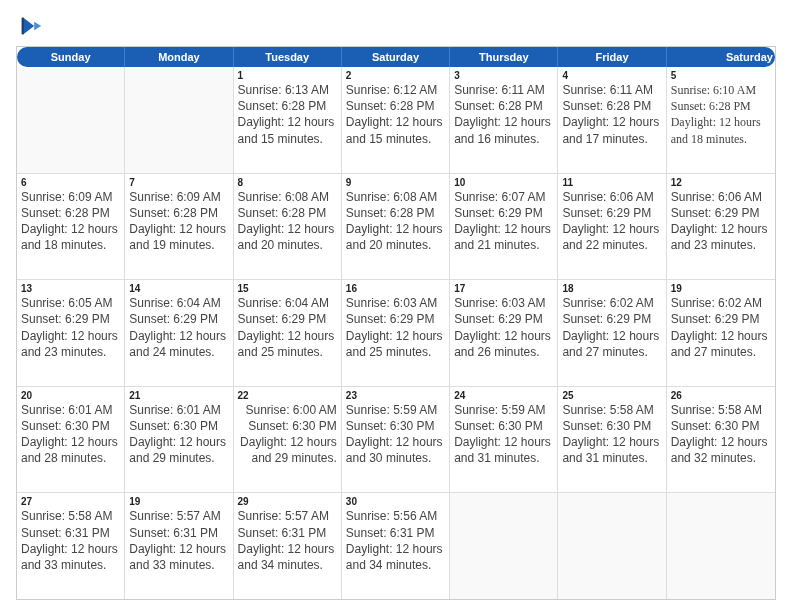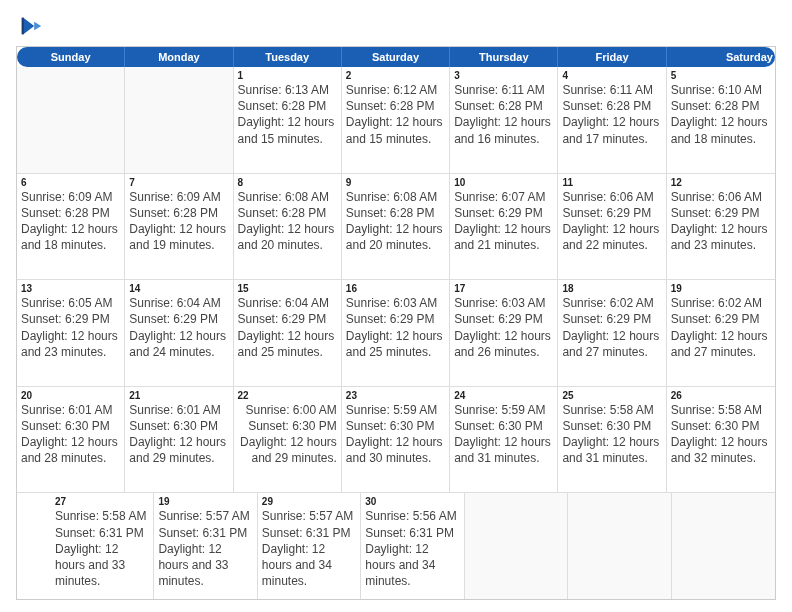--- a/index.html
+++ b/index.html
@@ -78,21 +78,21 @@
       flex: 1;
       display: flex;
       flex-direction: column;
     }
     .cal-row {
       display: grid;
       grid-template-columns: repeat(7, 1fr);
       flex: 1;
       border-bottom: 1px solid #ddd;
     }
-    .cal-row:last-child { border-bottom: none; margin-left: 34px; }
+    .cal-row:last-child { border-bottom: none; }
     .cal-cell {
       border-right: 1px solid #ddd;
       padding: 3px 4px;
       font-size: 8.5px;
       color: #333;
       vertical-align: top;
       min-height: 0;
     }
     .cal-cell:last-child { border-right: none; }
     .cal-cell.empty { background: #f9f9f9; }
@@ -164,21 +164,21 @@
 Daylight: 12 hours and 16 minutes.</div>
           </div>
           <div class="cal-cell">
             <div class="day-num">4</div>
             <div class="sun-info" style="white-space: pre-line;">Sunrise: 6:11 AM
 Sunset: 6:28 PM
 Daylight: 12 hours and 17 minutes.</div>
           </div>
           <div class="cal-cell">
             <div class="day-num">5</div>
-            <div class="sun-info" style="white-space: pre-line;">Sunrise: 6:10 AM
+            <div class="sun-info" style="white-space: pre-line; font-family: Liberation Serif, serif;">Sunrise: 6:10 AM
 Sunset: 6:28 PM
 Daylight: 12 hours and 18 minutes.</div>
           </div>
         </div>
         <div class="cal-row">
           <div class="cal-cell">
             <div class="day-num">6</div>
             <div class="sun-info" style="white-space: pre-line;">Sunrise: 6:09 AM
 Sunset: 6:28 PM
 Daylight: 12 hours and 18 minutes.</div>

